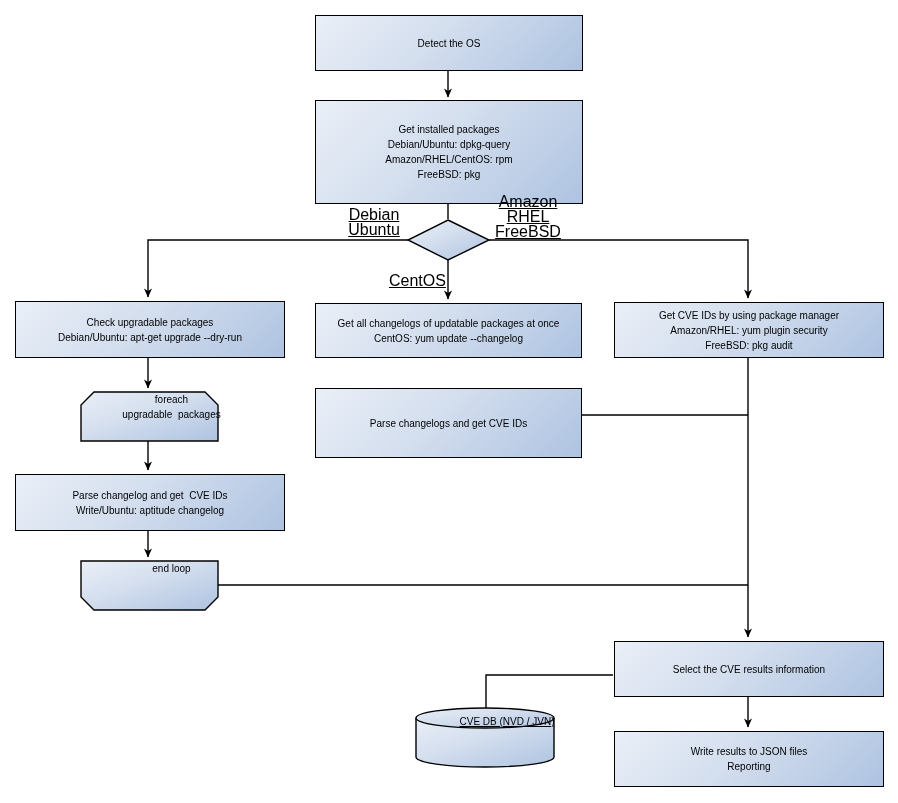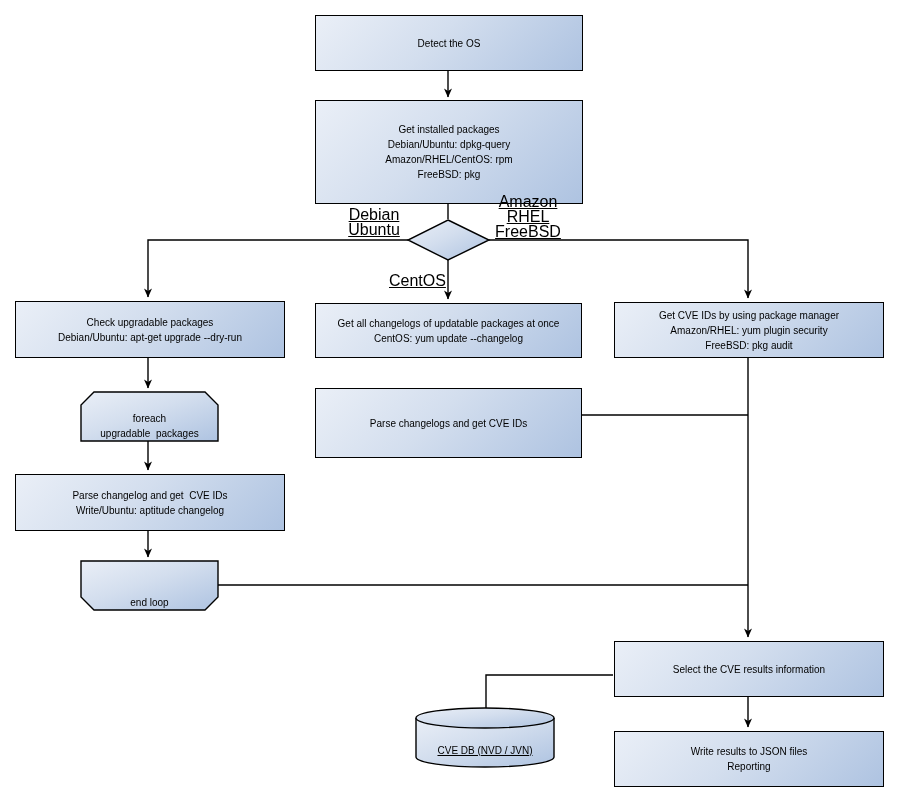--- a/index.html
+++ b/index.html
@@ -29,22 +29,23 @@
   .node-label, .shape-label {
     white-space: pre;
     text-align: center;
     font-size: 10px;
     line-height: 15px;
     color: #000;
   }
   .shape-label {
     position: absolute;
     display: flex;
-    align-items: flex-end;
+    align-items: flex-start;
     justify-content: center;
+    margin-left: 22px;
   }
   .edge-label {
     position: absolute;
     white-space: pre;
     text-align: center;
     font-size: 16px;
     line-height: 15px;
     color: #000;
     text-decoration: underline;
   }

